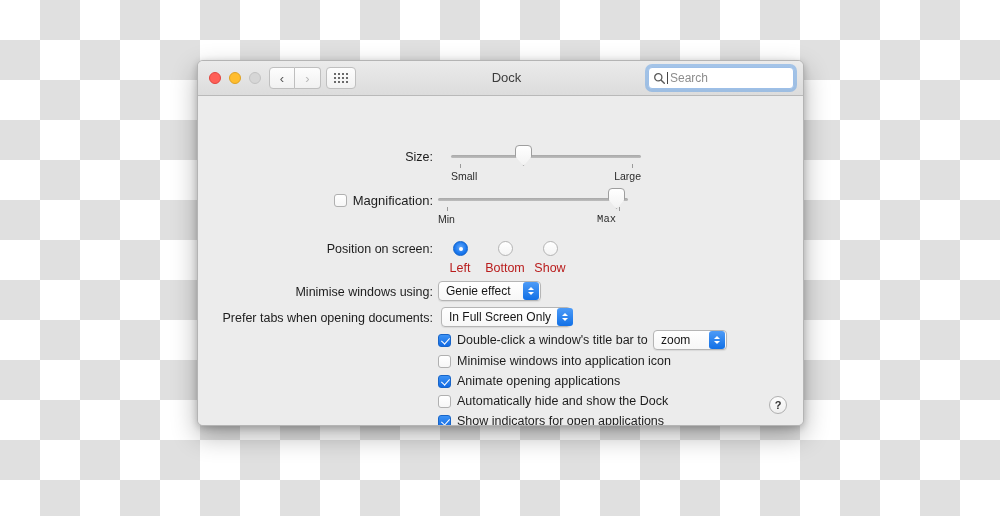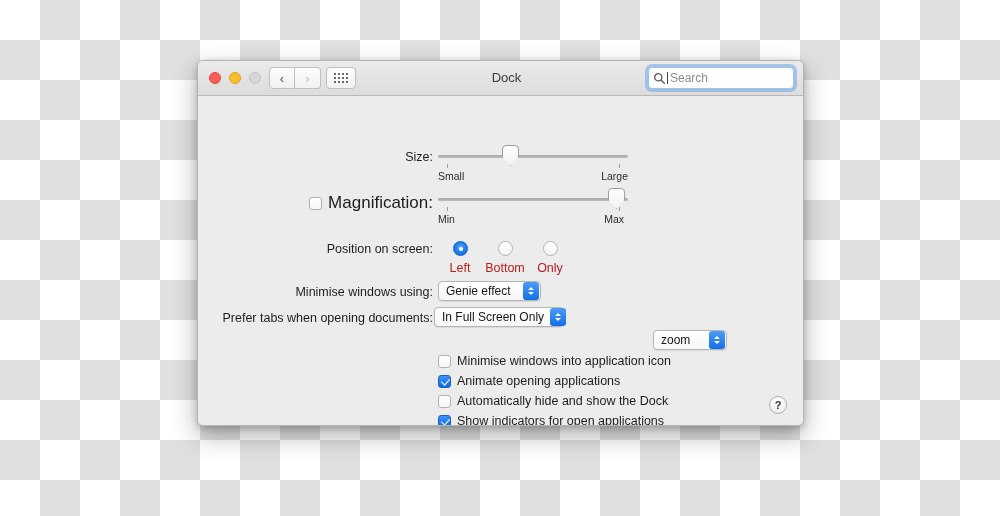--- a/index.html
+++ b/index.html
@@ -350,76 +350,80 @@
         <span class="search-ph">Search</span>
       </div>
     </div>
   </div>
 
   <div class="content">
 
     <div class="row labelcol" style="top:54px;">
       <span class="label">Size:</span>
     </div>
-    <div class="slider" style="left:240px; top:58px;">
+    <div class="slider" style="left:253px; top:58px;">
       <div class="track"></div>
       <div class="tick" style="left:9px;"></div>
       <div class="tick" style="left:181px;"></div>
       <div class="endlabel" style="left:0px;">Small</div>
       <div class="endlabel" style="right:0px;">Large</div>
       <div class="thumb" style="left:64px;"></div>
     </div>
 
     <div class="row" style="left:0; top:97px; width:235px; display:flex; justify-content:flex-end; align-items:center; gap:6px;">
       <span class="cb off"></span>
-      <span style="font-size:17px; color:#1d1d1d;">Magnification:</span>
+      <span style="font-size:13px; color:#1d1d1d;">Magnification:</span>
     </div>
     <div class="slider" style="left:240px; top:101px;">
       <div class="track"></div>
       <div class="tick" style="left:9px;"></div>
       <div class="tick" style="left:181px;"></div>
       <div class="endlabel" style="left:0px;">Min</div>
-      <div class="endlabel" style="right:4px;">Max</div>
+      <div class="endlabel" style="right:12px;font-family:Liberation Mono, monospace;">Max</div>
       <div class="thumb" style="left:170px;"></div>
     </div>
 
     <div class="row labelcol" style="top:146px;">
       <span class="label">Position on screen:</span>
     </div>
     <div style="position:absolute; left:0; top:140px; width:607px; height:42px;">
       <div class="radio on" style="left:255px; top:5px;"></div>
       <div class="radio off" style="left:300px; top:5px;"></div>
       <div class="radio off" style="left:345px; top:5px;"></div>
       <div class="radiolabel" style="left:232px; top:25px; width:60px;">Left</div>
       <div class="radiolabel" style="left:277px; top:25px; width:60px;">Bottom</div>
-      <div class="radiolabel" style="left:322px; top:25px; width:60px;">Only</div>
+      <div class="radiolabel" style="left:322px; top:25px; width:60px;">Show</div>
     </div>
 
     <div class="row labelcol" style="top:189px;">
       <span class="label">Minimise windows using:</span>
     </div>
     <div class="popup" style="left:240px; top:185px; width:103px;">
       <span class="ptext">Genie effect</span>
       <span class="chev">
           <i class="up"></i>
           <i class="down"></i>
         </span>
     </div>
 
     <div class="row labelcol" style="top:215px;">
       <span class="label">Prefer tabs when opening documents:</span>
     </div>
-    <div class="popup" style="left:236px; top:211px; width:130px;">
+    <div class="popup" style="left:243px; top:211px; width:130px;">
       <span class="ptext">In Full Screen Only</span>
       <span class="chev">
           <i class="up"></i>
           <i class="down"></i>
         </span>
     </div>
 
+    <div class="cbrow" style="top:237px;">
+      <span class="cb on"></span>
+      <span class="txt">Double-click a window's title bar to</span>
+    </div>
     <div class="popup" style="left:455px; top:234px; width:74px;">
       <span class="ptext">zoom</span>
       <span class="chev">
           <i class="up"></i>
           <i class="down"></i>
         </span>
     </div>
 
     <div class="cbrow" style="top:258px;">
       <span class="cb off"></span>

